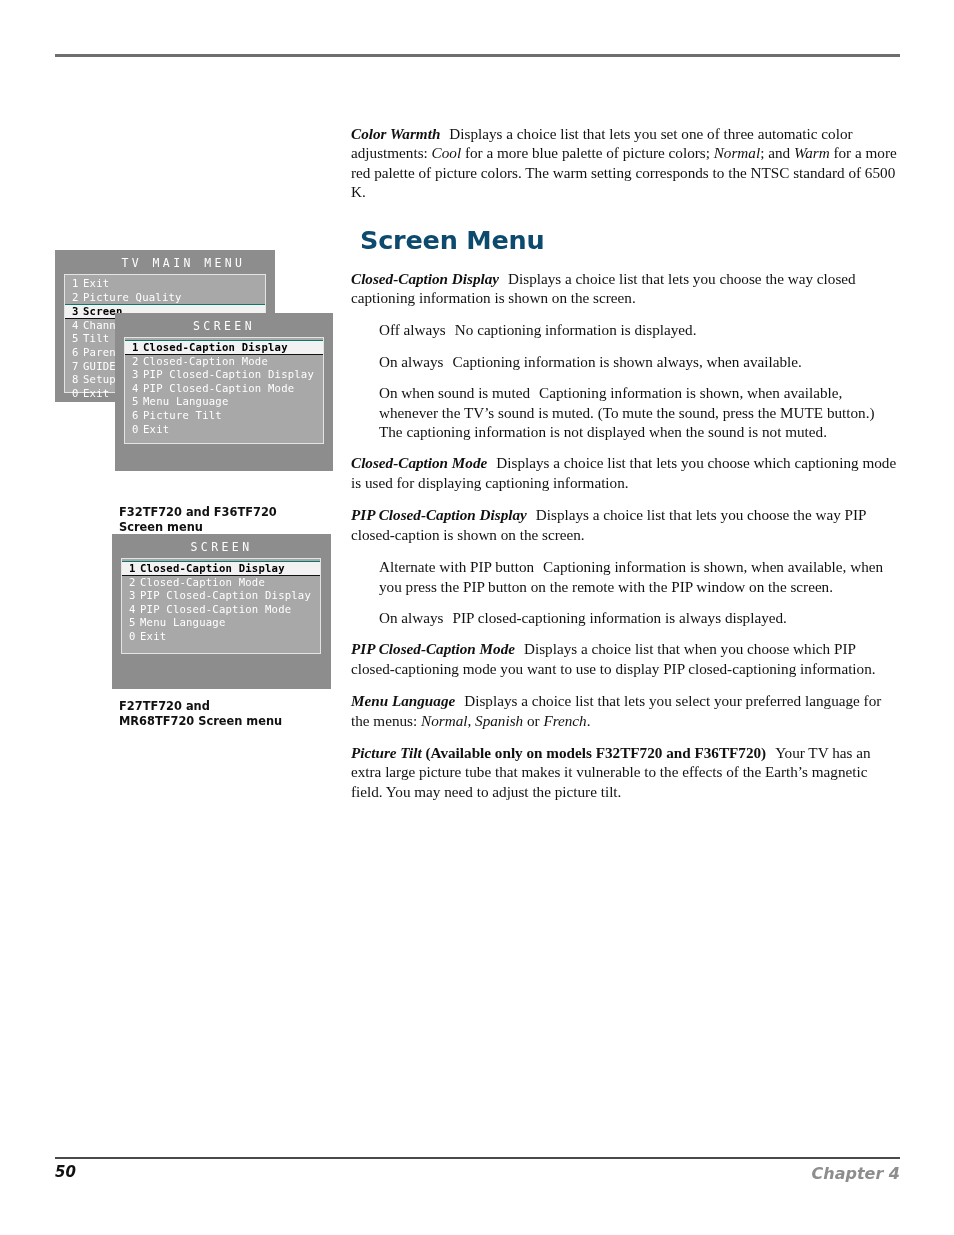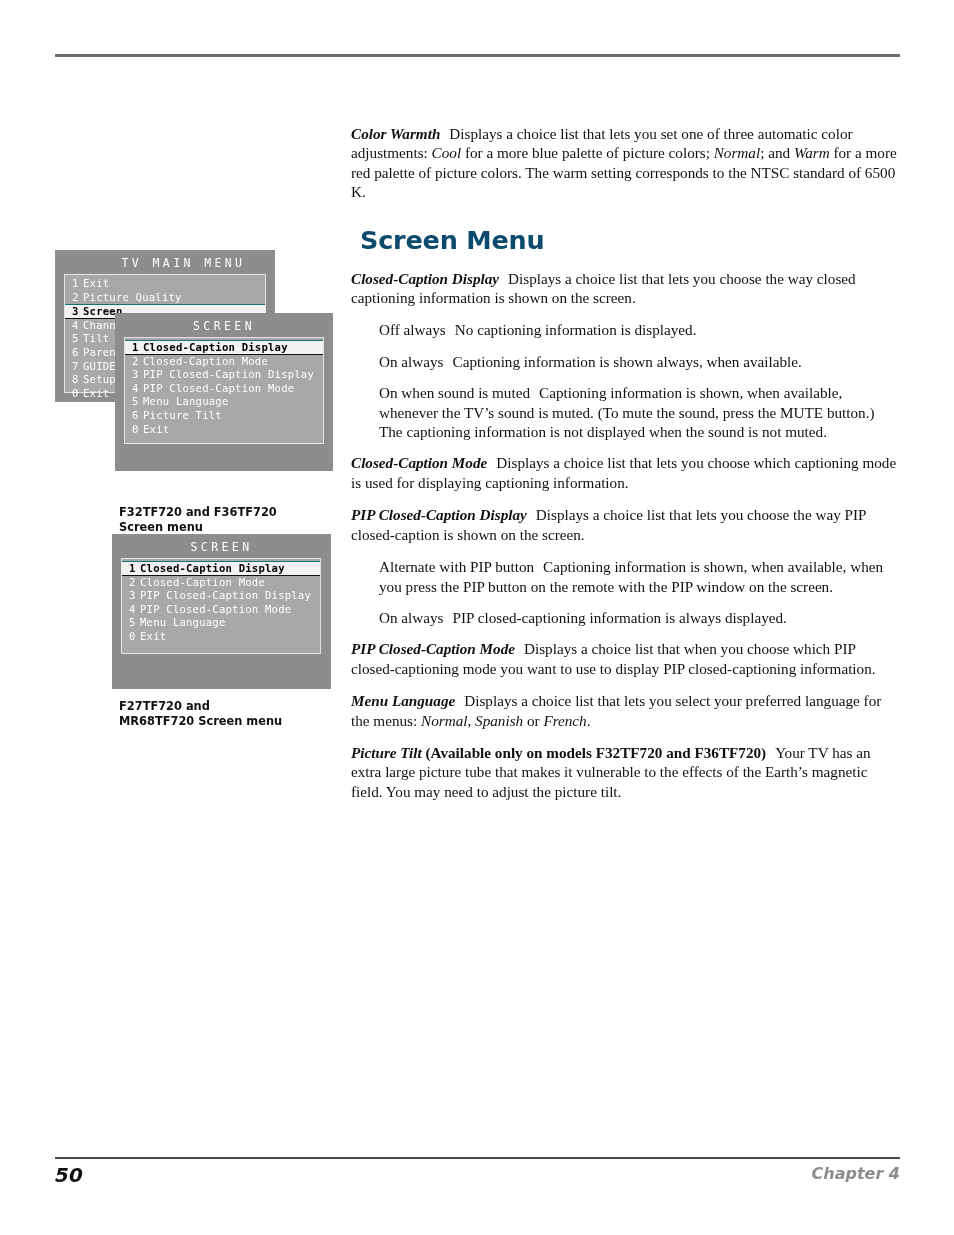--- a/index.html
+++ b/index.html
@@ -140,21 +140,21 @@
     top: 1157px;
     width: 845px;
     height: 2px;
     background: #4a4a4a;
   }
   .footer-left {
     position: absolute;
     left: 55px;
     top: 1163px;
     font-family: "DejaVu Sans", sans-serif;
-    font-size: 20px;
+    font-size: 15px;
     font-weight: bold;
     font-style: italic;
     color: #111;
   }
   .footer-right {
     position: absolute;
     right: 54px;
     top: 1164px;
     font-family: "DejaVu Sans", sans-serif;
     font-size: 16px;

